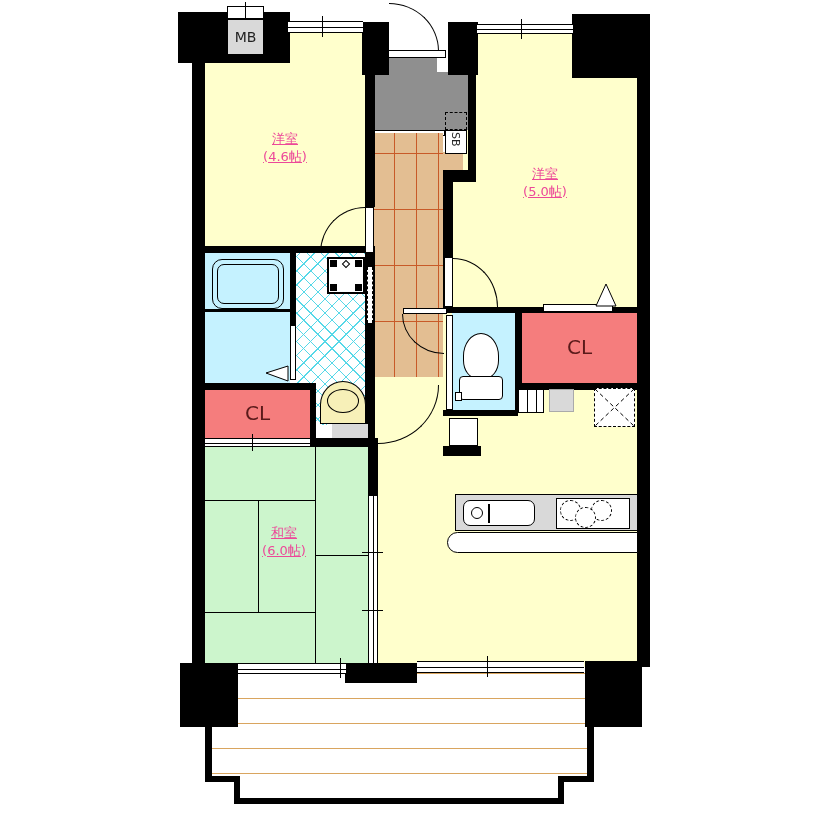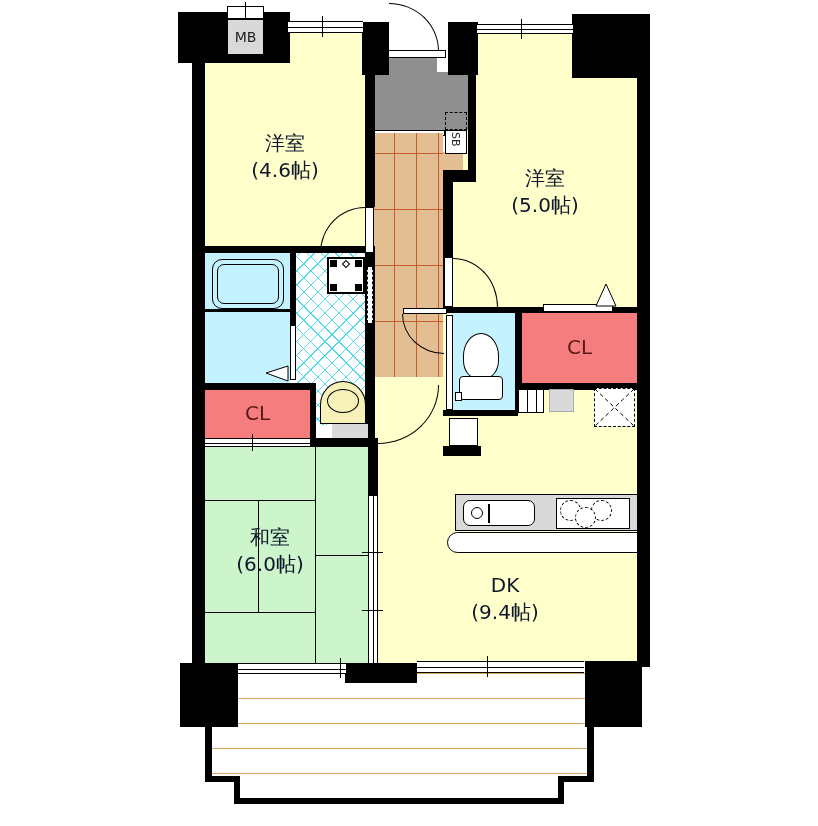--- a/index.html
+++ b/index.html
@@ -24,21 +24,21 @@
   .win::after{content:"";position:absolute;left:0;right:0;top:50%;border-top:1px solid #000;}
   .win-v{position:absolute;background:#fff;border-left:1px solid #000;border-right:1px solid #000;box-sizing:border-box;}
   .win-v::after{content:"";position:absolute;top:0;bottom:0;left:50%;border-left:1px solid #000;}
   .tick-v{position:absolute;width:1px;background:#000;}
   .tick-h{position:absolute;height:1px;background:#000;}
   .arc{position:absolute;box-sizing:border-box;background:transparent;}
   .arc-tr{border-top:1px solid #000;border-right:1px solid #000;border-top-right-radius:100% 100%;}
   .arc-tl{border-top:1px solid #000;border-left:1px solid #000;border-top-left-radius:100% 100%;}
   .arc-bl{border-bottom:1px solid #000;border-left:1px solid #000;border-bottom-left-radius:100% 100%;}
   .arc-br{border-bottom:1px solid #000;border-right:1px solid #000;border-bottom-right-radius:100% 100%;}
-  .room-label{position:absolute;text-align:center;color:#0f172a;font-size:20px;line-height:1.35;white-space:nowrap;}
+  .room-label{position:absolute;text-align:center;color:#ec4899;font-size:13px;line-height:1.35;white-space:nowrap;text-decoration:underline;}
   .cl-label{position:absolute;color:#5a1a1a;font-size:20px;text-align:center;}
   .mb-label{position:absolute;color:#222;font-size:14px;text-align:center;line-height:36px;}
   .sb-label{position:absolute;color:#222;font-size:11px;writing-mode:vertical-rl;text-align:center;}
   .balcony-label{position:absolute;color:#1a1a1a;font-size:23px;letter-spacing:3px;text-align:center;}
   .burner{position:absolute;width:21px;height:21px;border:1px dashed #000;border-radius:50%;background:#fff;box-sizing:border-box;}
   .dashedbox{position:absolute;border:1px dashed #000;box-sizing:border-box;background:transparent;}
   svg{position:absolute;overflow:visible;}
 </style>
 </head>
 <body>
@@ -183,24 +183,20 @@
   <div class="abs" style="left:447px;top:532px;width:191px;height:21px;background:#fff;border:1px solid #000;border-radius:11px 0 0 11px;box-sizing:border-box;"></div>
 
   <div class="room-label" style="left:220px;top:130px;width:130px;">
     <div>洋室</div>
     <div>(4.6帖)</div>
   </div>
   <div class="room-label" style="left:480px;top:165px;width:130px;">
     <div>洋室</div>
     <div>(5.0帖)</div>
   </div>
-  <div class="room-label" style="left:205px;top:524px;width:130px;">
+  <div class="room-label" style="left:219px;top:524px;width:130px;">
     <div>和室</div>
     <div>(6.0帖)</div>
   </div>
-  <div class="room-label" style="left:440px;top:572px;width:130px;">
-    <div>DK</div>
-    <div>(9.4帖)</div>
-  </div>
   <div class="cl-label" style="left:205px;top:401px;width:105px;">CL</div>
   <div class="cl-label" style="left:522px;top:335px;width:115px;">CL</div>
 
 </div>
 
 </body></html>

